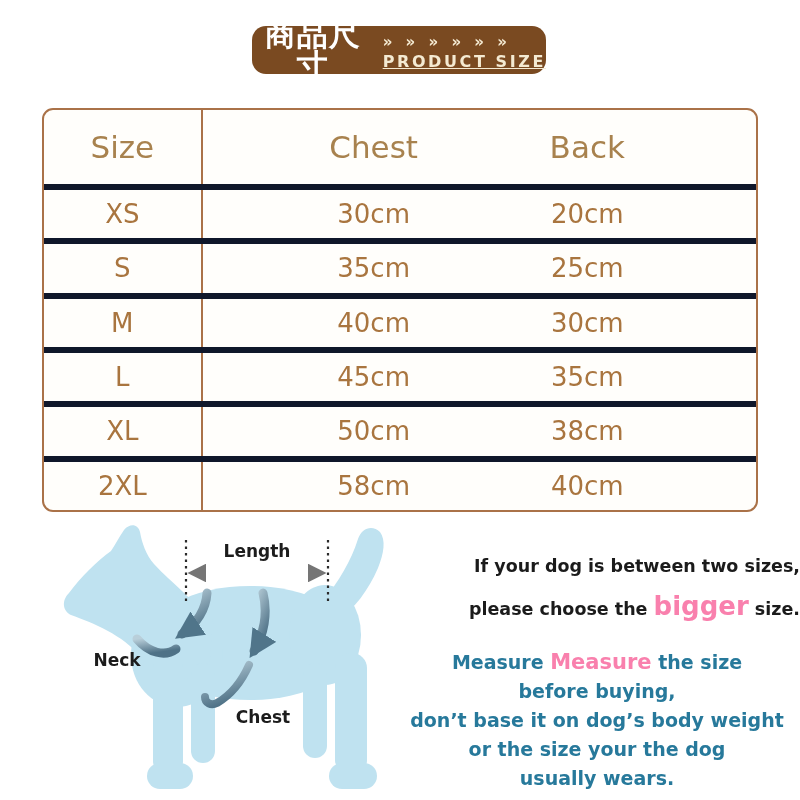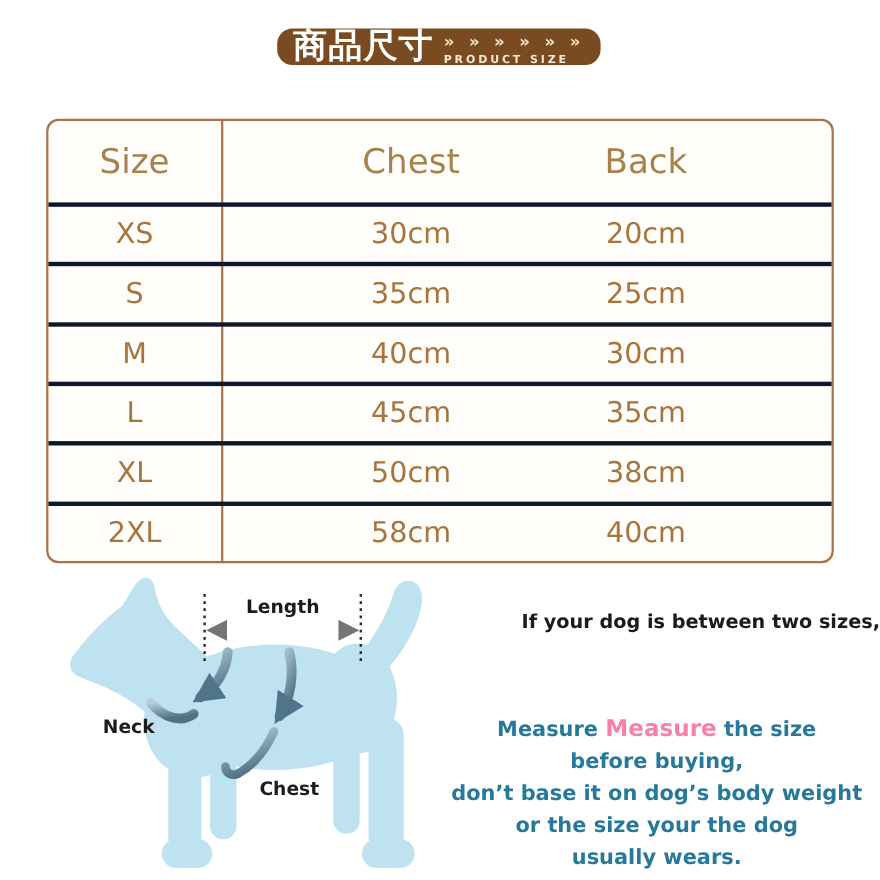--- a/index.html
+++ b/index.html
@@ -2,37 +2,37 @@
 <html><head>
 <meta charset="utf-8">
 <style>
   html,body{margin:0;padding:0;background:#fff;}
   .canvas{
     position:relative;width:800px;height:800px;background:#ffffff;overflow:hidden;
     font-family:"DejaVu Sans","Liberation Sans",sans-serif;
   }
   
   .banner{
-    position:absolute;left:252px;top:26px;width:294px;height:33px;
+    position:absolute;left:252px;top:26px;width:294px;height:48px;
     background:#7a4a21;border-radius:14px;
     display:flex;align-items:center;justify-content:center;gap:9px;text-align:center;
   }
   .banner-cn{color:#ffffff;font-size:31px;font-weight:bold;letter-spacing:1px;line-height:1;}
   .banner-right{display:flex;flex-direction:column;align-items:flex-start;line-height:1;margin-top:5px;}
   .chevrons{color:#f4ead2;font-size:15px;font-weight:bold;letter-spacing:4px;white-space:nowrap;}
-  .banner-sub{color:#f4ead2;font-size:10px;font-weight:bold;letter-spacing:2.6px;margin-top:4px;white-space:nowrap;}
+  .banner-sub{color:#f4ead2;font-size:16px;font-weight:bold;letter-spacing:2.6px;margin-top:4px;white-space:nowrap;text-decoration:underline;}
   
   .size-table{
     position:absolute;left:42px;top:108px;width:712px;height:400px;
     border:2px solid #aa7248;border-radius:11px;
     display:flex;flex-direction:column;background:#fffefb;
   }
   .col-divider{position:absolute;left:22.1%;top:0;bottom:0;width:2px;background:#aa7248;}
   .t-header{flex:0 0 74px;position:relative;}
-  .t-row{flex:1;position:relative;border-top:4px solid #0f172a;}
+  .t-row{flex:1;position:relative;border-top:6px solid #0f172a;}
   .cell{position:absolute;top:50%;transform:translate(-50%,-50%);white-space:nowrap;text-align:right;}
   .c1{left:11%;}
   .c2{left:46.3%;}
   .c3{left:76.3%;}
   .t-header .cell{font-size:31px;color:#a8824e;}
   .t-row .cell{font-size:26px;color:#a9753f;}
   
   .dog-wrap{position:absolute;left:55px;top:523px;width:345px;height:278px;}
   .dog-wrap svg{display:block;}
   
@@ -144,20 +144,21 @@
       <path d="M 194,142 C 186,160 176,172 162,180 C 156,183 150,180 150,174" stroke="url(#gStrap)" stroke-width="8" fill="none" stroke-linecap="round"></path>
 
       <text x="202" y="34" text-anchor="middle" font-size="17" font-weight="bold" fill="#1c1c1c">Length</text>
       <text x="62" y="143" text-anchor="middle" font-size="17" font-weight="bold" fill="#1c1c1c">Neck</text>
       <text x="208" y="200" text-anchor="middle" font-size="17" font-weight="bold" fill="#1c1c1c">Chest</text>
     </svg>
   </div>
 
   <div class="note1">
     <div>If your dog is between two sizes,</div>
+    <div><span>please choose the </span><span class="hl">bigger</span><span> size.</span></div>
   </div>
 
   <div class="note2">
     <div><span>Measure </span><span class="hl">Measure</span><span> the size</span></div>
     <div>before buying,</div>
     <div>don’t base it on dog’s body weight</div>
     <div>or the size your the dog</div>
     <div>usually wears.</div>
   </div>
 

